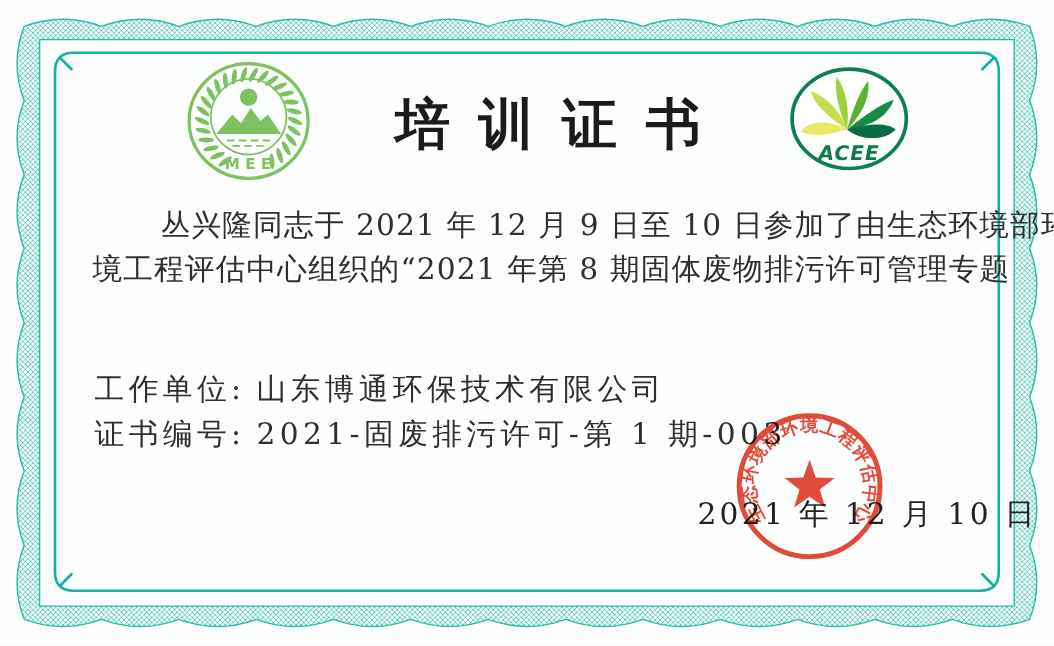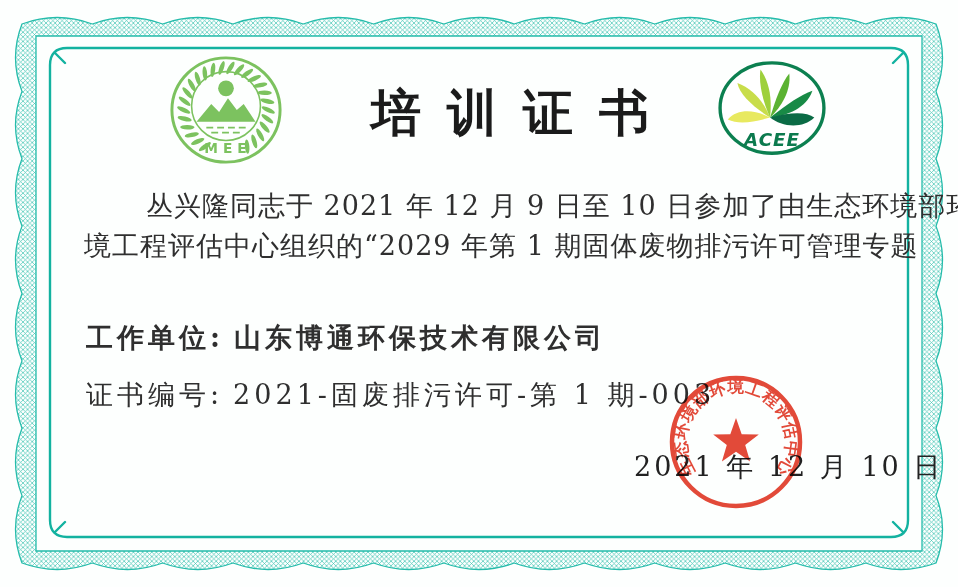--- a/index.html
+++ b/index.html
@@ -12,36 +12,36 @@
     position:absolute;left:0;top:0;width:958px;height:587px;
     background:#fdfffe;
   }
   #border-svg{position:absolute;left:0;top:0;width:958px;height:587px;}
   #band{fill:url(#mesh);stroke:#25bcab;stroke-width:1.3;}
   #frame{fill:none;stroke:#13b2a0;stroke-width:2.4;stroke-linecap:round;}
   .logo{position:absolute;}
   .logo-mee{left:167px;top:50px;width:118px;height:120px;}
   .logo-acee{left:714px;top:58px;width:116px;height:100px;}
   .title{
-    position:absolute;left:310px;top:80px;width:400px;
+    position:absolute;left:298px;top:80px;width:400px;
     text-align:center;font-size:50px;font-weight:bold;color:#1b1b1b;
     letter-spacing:26px;text-indent:26px;white-space:nowrap;
   }
   .para{
     position:absolute;left:84px;top:186px;width:822px;
     font-size:27px;line-height:39.5px;color:#2f2f2f;
     letter-spacing:1px;
   }
   .para .line{white-space:nowrap;}
   .para .indent{text-indent:62px;}
   .field{
     position:absolute;left:86px;font-size:27px;color:#2f2f2f;
     letter-spacing:4px;white-space:nowrap;
   }
-  .field-work{top:320px;font-weight:bold;}
+  .field-work{top:336px;}
   .field-certno{top:377px;text-align:right;}
   .field .label{margin-right:10px;}
   .date{
     position:absolute;left:634px;top:449px;font-size:27px;color:#222;
     letter-spacing:3px;white-space:nowrap;
   }
   .seal{
     position:absolute;left:654px;top:362px;width:170px;height:170px;
     mix-blend-mode:multiply;opacity:.93;
   }
@@ -116,21 +116,21 @@
       <path d="M58,62 C50,44 46,26 48,12 C58,26 60,44 58,62 Z" fill="#9ed03c"></path>
       <path d="M58,62 C64,42 70,26 78,16 C80,34 70,50 58,62 Z" fill="#5bb232"></path>
       <path d="M58,62 C76,48 90,38 102,34 C96,52 76,60 58,62 Z" fill="#188a46"></path>
       <path d="M58,62 C80,56 96,56 104,62 C92,74 70,72 58,62 Z" fill="#0b6b45"></path>
     </g>
     <text class="acee-txt" x="60" y="91" text-anchor="middle">ACEE</text>
   </svg>
 
   <div class="para">
     <div class="line indent">丛兴隆同志于 2021 年 12 月 9 日至 10 日参加了由生态环境部环</div>
-    <div class="line">境工程评估中心组织的“2029 年第 1 期固体废物排污许可管理专题</div>
+    <div class="line">境工程评估中心组织的“2021 年第 8 期固体废物排污许可管理专题</div>
   </div>
 
   <div class="field field-work">
     <span class="label">工作单位:</span><span>山东博通环保技术有限公司</span>
   </div>
   <div class="field field-certno">
     <span class="label">证书编号:</span><span>2021-固废排污许可-第 1 期-003</span>
   </div>
 
   <div class="date">2021 年 12 月 10 日</div>

